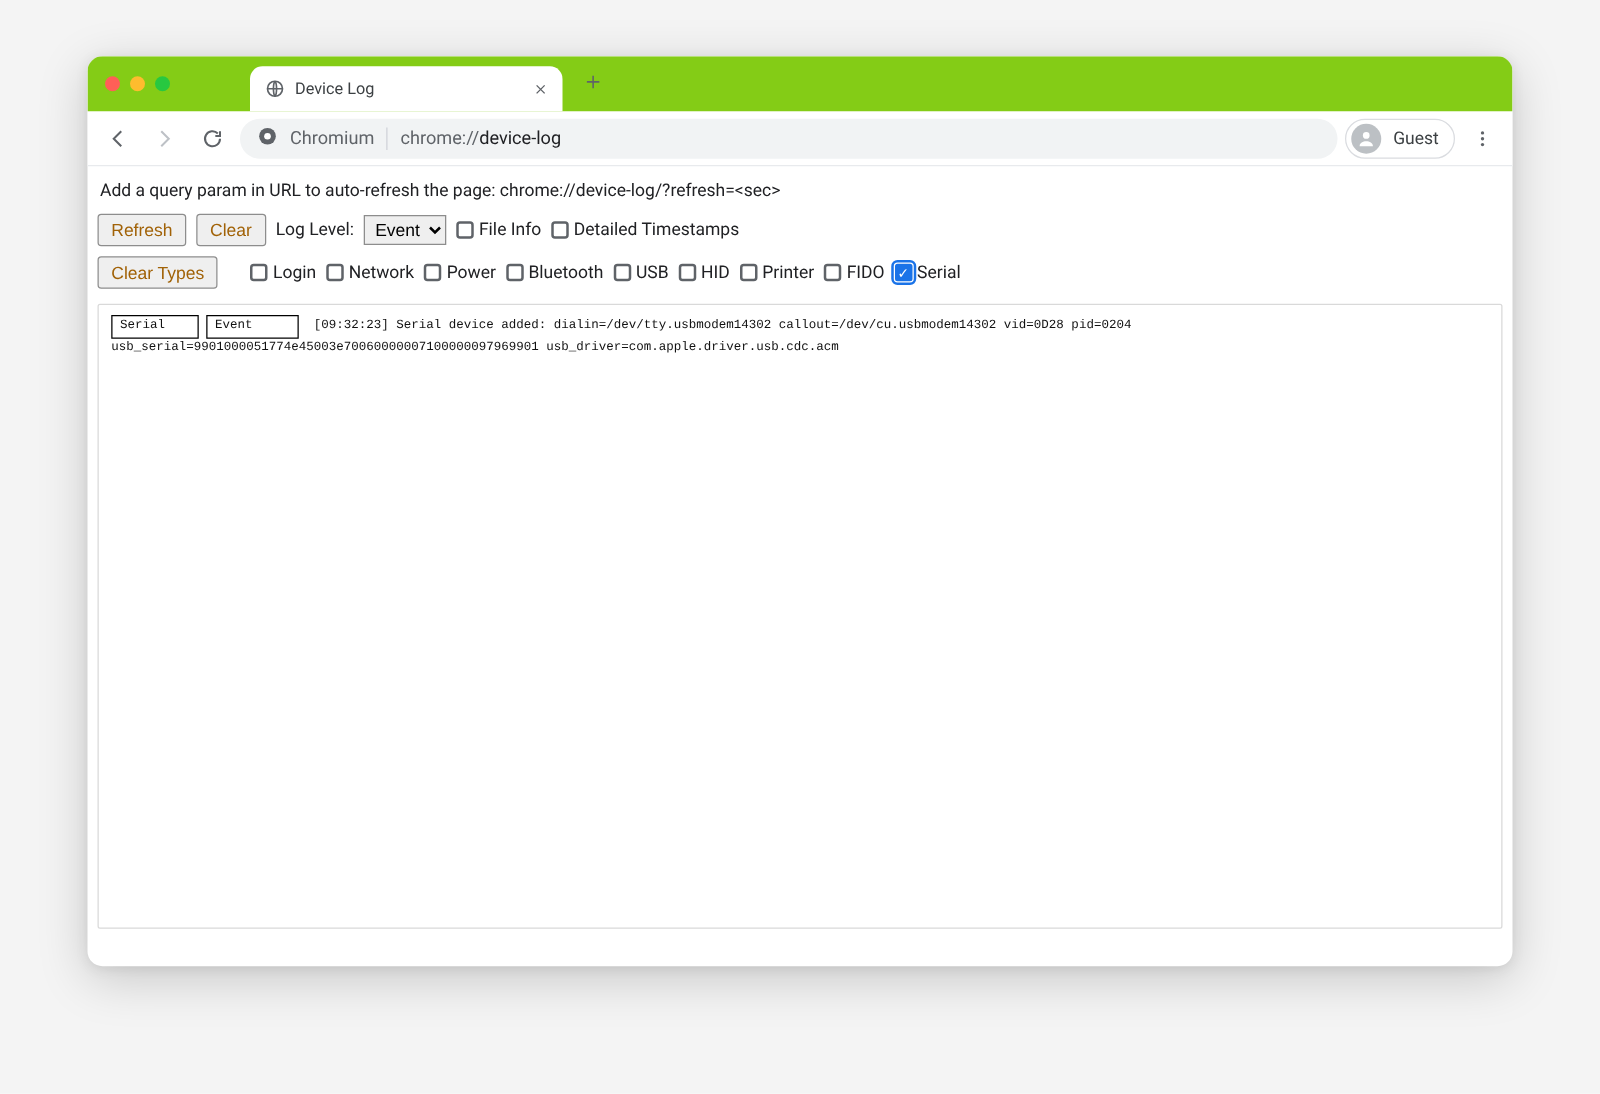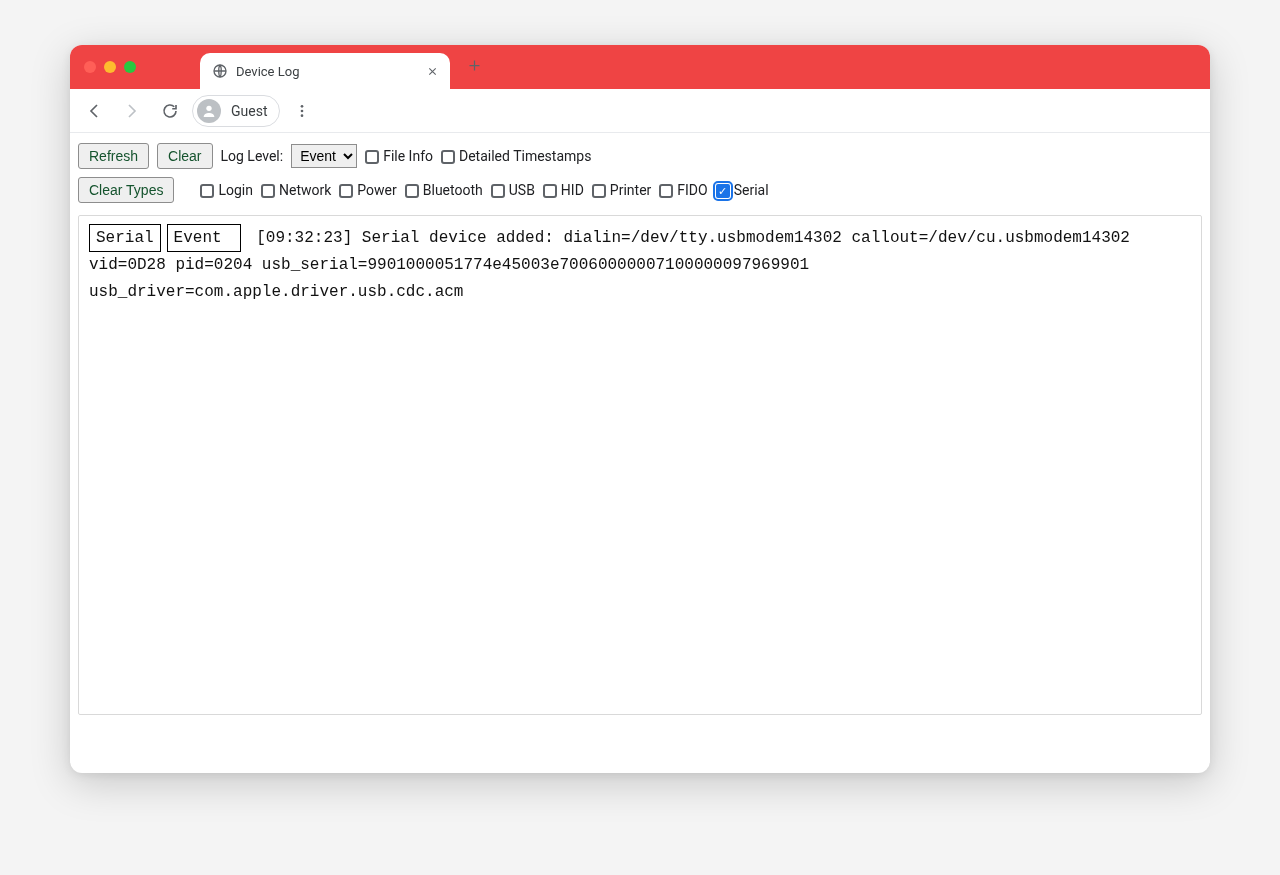--- a/index.html
+++ b/index.html
@@ -15,21 +15,21 @@
   .window {
     width: 1140px;
     margin-top: 45px;
     background: #fff;
     border-radius: 12px;
     box-shadow: 0 10px 40px rgba(0,0,0,0.18), 0 2px 10px rgba(0,0,0,0.08);
     overflow: hidden;
   }
   
   .titlebar {
-    background: #ef4444;
+    background: #84cc16;
     height: 44px;
     display: flex;
     align-items: flex-end;
     padding-left: 14px;
     position: relative;
   }
   .traffic-lights {
     display: flex;
     gap: 8px;
     align-self: center;
@@ -122,49 +122,49 @@
     display: flex; align-items: center; flex-wrap: wrap;
     gap: 8px;
     padding: 2px 0 6px 0;
   }
   .btn {
     background:#efefef;
     border:1px solid #8d8d8d;
     border-radius:3px;
     padding: 4px 10px;
     font-size: 14px;
-    color:#14532d;
+    color:#a16207;
   }
   .lbl { font-size:14px; color:#202124; }
   select.native {
     font-size:14px; padding:2px 4px;
     border:1px solid #8d8d8d; background:#efefef;
   }
   .check {
-    display:inline-flex; align-items:flex-end; gap:4px; font-size:14px; color:#202124;
+    display:inline-flex; align-items:center; gap:4px; font-size:14px; color:#202124;
   }
   .check .box {
     width:14px; height:14px; border:2px solid #5f6368; border-radius:3px;
     display:inline-flex; align-items:center; justify-content:center;
     background:#fff;
   }
   .check.checked .box {
     background:#1a73e8; border-color:#1a73e8;
   }
   .check.checked.ring .box {
     outline: 2px solid #1a73e8; outline-offset: 1px; border-radius:2px;
   }
   .check.checked .tick { color:#fff; font-size:11px; line-height:1; }
 
   .log-area {
     border:1px solid #d9d9d9; border-radius:2px;
     margin: 6px 0 0 0;
     padding: 8px 10px 20px 10px;
     font-family: Menlo, Consolas, "Courier New", monospace;
-    font-size: 16px;
+    font-size: 10px;
     color:#111;
     min-height: 500px;
   }
   .log-line {
     display:block;
     line-height: 1.65;
     word-wrap: break-word;
   }
   .tag {
     display:inline-block;
@@ -221,20 +221,33 @@
           <path d="M8 4l8 8-8 8"></path>
         </svg>
     </span>
     <span class="icon-btn">
       <svg width="18" height="18" viewBox="0 0 24 24" fill="none" stroke="#5f6368" stroke-width="2.2">
           <path d="M20 12a8 8 0 1 1-2.34-5.66"></path>
           <path d="M20 4v5h-5"></path>
         </svg>
     </span>
 
+    <div class="omnibox">
+      <span>
+        <svg width="16" height="16" viewBox="0 0 24 24">
+            <circle cx="12" cy="12" r="10" fill="#5f6368"></circle>
+            <circle cx="12" cy="12" r="4" fill="#fff"></circle>
+          </svg>
+      </span>
+      <span class="prefix">Chromium</span>
+      <span class="chip-sep"></span>
+      <span>
+        <span class="prefix">chrome://</span><span class="path">device-log</span>
+      </span>
+    </div>
 
     <div class="profile-pill">
       <span class="avatar-circle">
         <svg width="16" height="16" viewBox="0 0 24 24" fill="#fff">
             <circle cx="12" cy="8" r="4"></circle>
             <path d="M4 21c0-4 4-6 8-6s8 2 8 6z"></path>
           </svg>
       </span>
       <span>Guest</span>
     </div>
@@ -243,20 +256,21 @@
       <svg width="16" height="16" viewBox="0 0 24 24" fill="#5f6368">
           <circle cx="12" cy="5" r="2"></circle>
           <circle cx="12" cy="12" r="2"></circle>
           <circle cx="12" cy="19" r="2"></circle>
         </svg>
     </span>
   </div>
 
   <div class="page">
 
+    <div class="hint">Add a query param in URL to auto-refresh the page: chrome://device-log/?refresh=&lt;sec&gt;</div>
 
     <div class="row1">
       <button class="btn">Refresh</button>
       <button class="btn">Clear</button>
       <span class="lbl">Log Level:</span>
       <select class="native">
         <option>Event</option>
       </select>
       <label class="check">
         <span class="box"></span>

